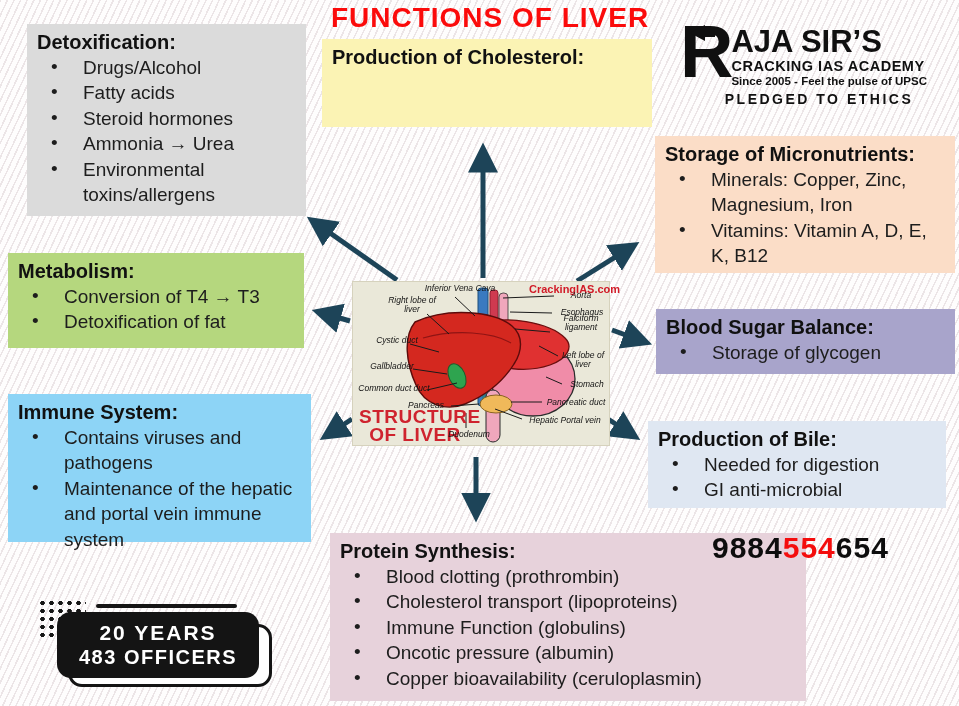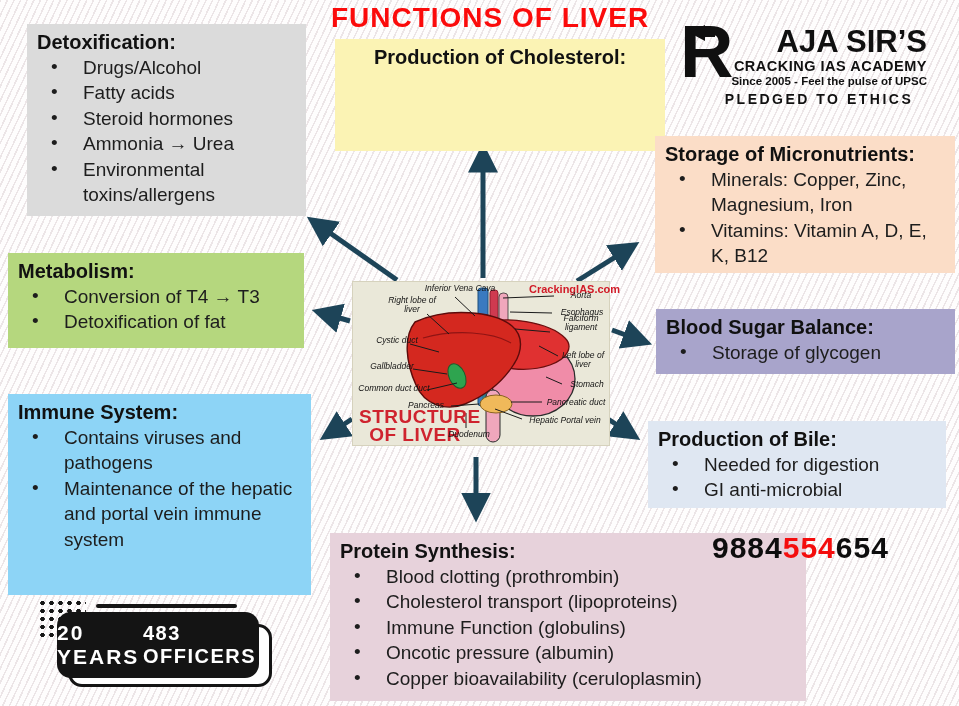--- a/index.html
+++ b/index.html
@@ -21,37 +21,37 @@
     text-align:center; font-size:28px; font-weight:900;
     color:#fb0b0b; letter-spacing:1px;
   }
   
   .fbox { position:absolute; padding:5px 10px 6px 10px; }
   .fbox h3 { font-size:20px; font-weight:700; color:#111; line-height:1.3; }
   .fbox ul { list-style:none; font-size:19px; color:#1d1d1d; }
   .fbox li { position:relative; padding-left:46px; line-height:1.34; }
   .fbox li::before { content:"\2022"; position:absolute; left:14px; top:-1px; }
   .box-detox   { left:27px;  top:24px;  width:279px; height:192px; background:#dbdbdb; }
-  .box-chol    { left:335px; top:39px;  width:330px; height:112px;  background:#fbf3b4;text-align:center; }
+  .box-chol    { left:322px; top:39px;  width:330px; height:88px;  background:#fbf3b4; }
   .box-micro   { left:655px; top:136px; width:300px; height:137px; background:#fbddc7; }
   .box-metab   { left:8px;   top:253px; width:296px; height:95px;  background:#b5d77e; }
   .box-bsugar  { left:656px; top:309px; width:299px; height:65px;  background:#a8a4cb; }
-  .box-immune  { left:8px;   top:394px; width:303px; height:201px; background:#8dd4f6; }
+  .box-immune  { left:8px;   top:394px; width:303px; height:148px; background:#8dd4f6; }
   .box-bile    { left:648px; top:421px; width:298px; height:87px;  background:#dfe7f2; }
   .box-protein { left:330px; top:533px; width:476px; height:168px; background:#e7d2db; }
   .narrow { display:inline-block; max-width:212px; vertical-align:top; }
   
   .logo { position:absolute; left:680px; top:22px; width:278px; height:104px; color:#101010; }
   .logo-row { position:relative; display:flex; align-items:flex-start; }
   .logo-r { font-size:74px; font-weight:900; line-height:0.82; letter-spacing:-2px; }
   .logo-arrow { position:absolute; left:10px; top:3px; width:0; height:0;
     border-top:8px solid transparent; border-bottom:8px solid transparent;
     border-right:15px solid #101010; }
   .logo-arrow-bar { position:absolute; left:23px; top:6px; width:12px; height:9px; background:#101010; }
-  .logo-stack { padding-top:4px;text-align:right; }
+  .logo-stack { padding-top:4px; }
   .logo-line1 { font-size:31px; font-weight:900; letter-spacing:0px; line-height:1.0; }
   .logo-line2 { font-size:14.5px; font-weight:700; letter-spacing:0.5px; line-height:1.25; }
   .logo-line3 { font-size:11.5px; font-weight:700; line-height:1.2; }
   .logo-line4 { font-size:14px; font-weight:700; letter-spacing:2.5px; margin-top:2px; text-align:center; width:100%; }
   
   .fig { position:absolute; left:352px; top:281px; width:258px; height:165px;
          background:#eae8d9; border:1px solid #d6d2bd; }
   .fig-label { position:absolute; font-size:8.5px; font-style:italic; color:#141414;
                line-height:1.1; text-align:center; }
   .fig-watermark { position:absolute; font-size:11px; font-weight:800; color:#d11a27;
@@ -65,21 +65,21 @@
   
   .badge-dots { position:absolute; left:38px; top:599px; width:48px; height:39px;
     background-image:radial-gradient(#151515 2px, transparent 2.6px);
     background-size:9px 8px; }
   .badge-line { position:absolute; left:96px; top:604px; width:141px; height:4px;
     background:#151515; border-radius:2px; }
   .badge-ghost { position:absolute; left:68px; top:624px; width:204px; height:63px;
     background:#fff; border:3px solid #141414; border-radius:14px; }
   .badge-main { position:absolute; left:57px; top:612px; width:202px; height:66px;
     background:#141414; border-radius:14px; color:#fff; display:flex;
-    flex-direction:row; align-items:center; justify-content:center; line-height:1.15; }
+    flex-direction:column; align-items:center; justify-content:center; line-height:1.15; }
   .badge-main .b1 { font-size:21px; font-weight:700; letter-spacing:2px; }
   .badge-main .b2 { font-size:20px; font-weight:700; letter-spacing:1.5px; }
   
   .arrows { position:absolute; left:0; top:0; width:959px; height:706px; pointer-events:none; }
 </style>
 </head>
 <body>
 
 <div id="canvas">
 

